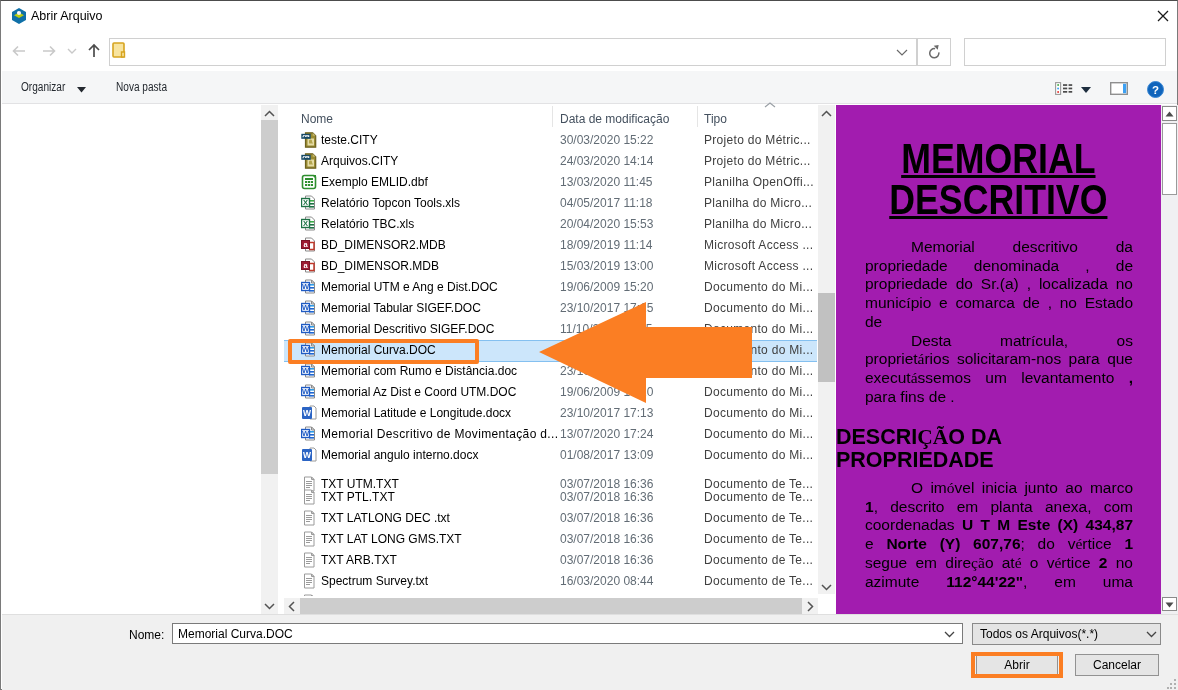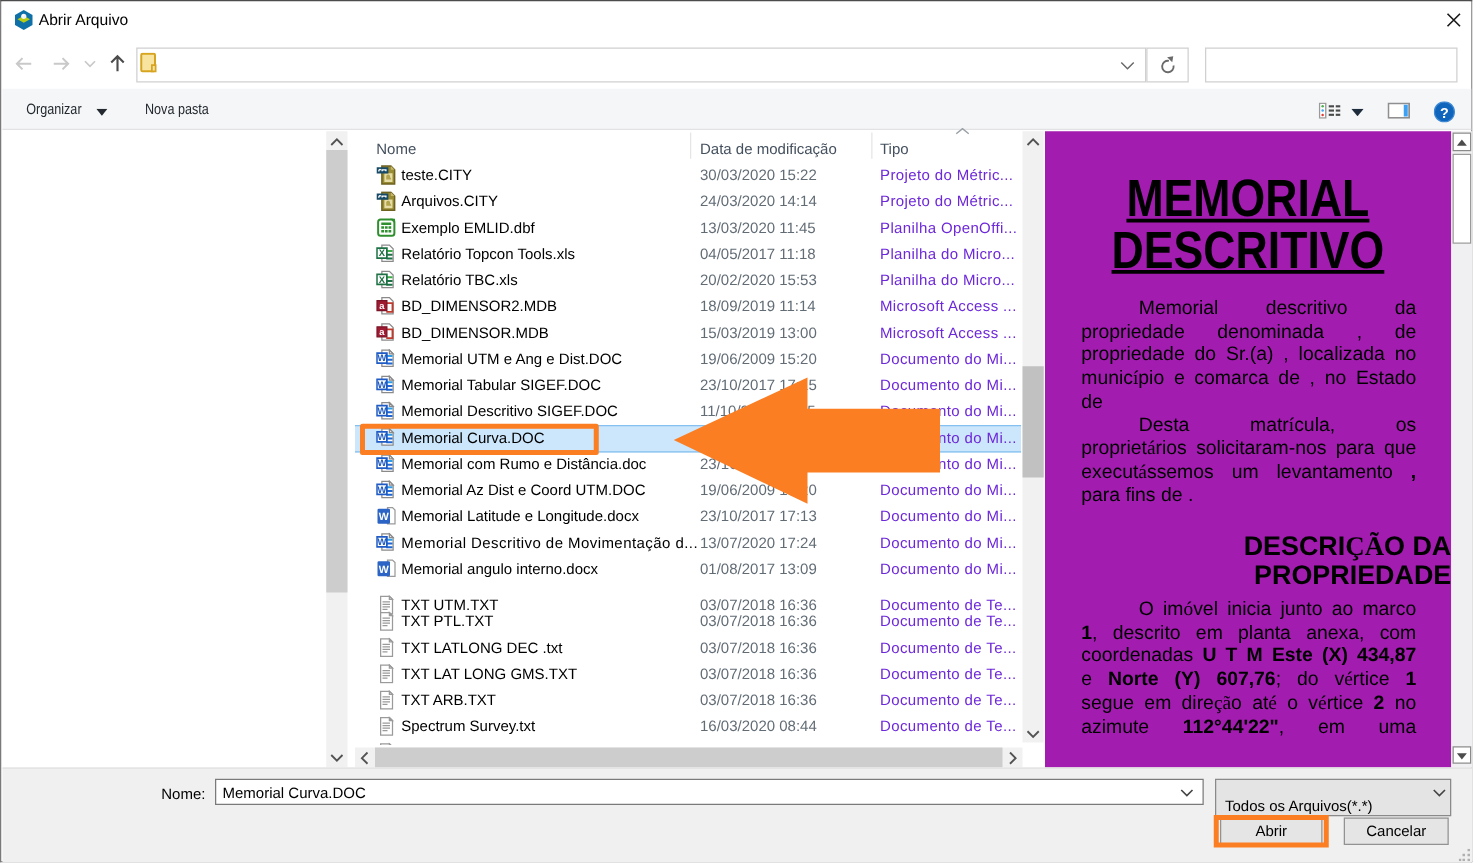--- a/index.html
+++ b/index.html
@@ -18,45 +18,45 @@
 
 #hdrNome{left:300px;top:111px}
 #hdrData{left:559px;top:111px}
 #hdrTipo{left:703px;top:111px}
 .hdr{position:absolute;font-size:12px;color:#44505e}
 .colsep{position:absolute;top:105px;height:21px;width:1px;background:#e5e5e5}
 #list{left:283px;top:129px;width:533px;height:466px;overflow:hidden}
 .row{position:absolute;left:0;width:533px;height:21px;font-size:12px;color:#000;white-space:nowrap}
 .row .nm{position:absolute;left:37px;top:3px}
 .row .dt{position:absolute;left:276px;top:3px;color:#626c75}
-.row .tp{position:absolute;left:420px;top:3px;color:#6d28d9;letter-spacing:0.3px}
+.row .tp{position:absolute;left:420px;top:3px;color:#404040;letter-spacing:0.3px}
 .row svg{position:absolute;left:17px;top:2px}
 #selrow{position:absolute;left:0px;top:210px;width:533px;height:22px;background:#cce6fb;border-top:1px solid #84c0f0;border-bottom:1px solid #84c0f0}
 #listvscroll{left:817px;top:104px;width:17px;height:489px;background:#f1f1f1}
 #listvthumb{left:817px;top:292px;width:17px;height:89px;background:#c1c1c1}
 #listhscroll{left:283px;top:597px;width:534px;height:16px;background:#f1f1f1}
 #lisththumb{left:299px;top:597px;width:502px;height:16px;background:#cdcdcd}
 
 #preview{left:835px;top:104px;width:325px;height:509px;background:#a21caf;overflow:hidden}
 #pvscroll{left:1160px;top:104px;width:17px;height:509px;background:#f0f0f2}
 #pvup{left:1161px;top:105px;width:15px;height:15px;background:#fff;border:1px solid #8a8a8a}
 #pvthumb{left:1161px;top:122px;width:15px;height:72px;background:#fff;border:1px solid #9a9a9a}
 #pvdown{left:1161px;top:596px;width:15px;height:14px;background:#fff;border:1px solid #8a8a8a}
 #pvtitle{position:absolute;left:0px;top:33px;width:325px;text-align:center;font-size:42px;line-height:41px;font-weight:bold;color:#000}
 #pvtitle span{display:inline-block;transform:scaleX(0.85);text-decoration:underline;text-decoration-thickness:3px;text-underline-offset:2px}
 .pvbody{position:absolute;left:29px;width:268px;font-size:15.5px;line-height:18.7px;color:#000}
 .pvbody div{text-align:justify;text-align-last:justify;white-space:nowrap}
 .pvbody div.lst{text-align-last:left}
 .pvbody div.ind{text-indent:46px}
 .ser{font-family:"Liberation Serif",serif}
-#pvhead{position:absolute;left:0;top:321px;width:325px;text-align:right;font-weight:bold;font-size:21.5px;line-height:23px}
+#pvhead{position:absolute;left:0;top:321px;width:325px;text-align:left;font-weight:bold;font-size:21.5px;line-height:23px}
 
 #bottombar{left:1px;top:613px;width:1176px;height:76px;background:#f0f0f0;border-top:1px solid #dfdfdf}
 #fninput{position:absolute;left:171px;top:622px;width:791px;height:21px;background:#fff;border:1px solid #7a7a7a;font-size:12px;padding:3px 5px;}
-#filter{position:absolute;left:971px;top:622px;width:189px;height:22px;background:#e4e4e4;border:1px solid #8a8a8a;font-size:12px;padding:14px 7px}
+#filter{position:absolute;left:971px;top:622px;width:189px;height:22px;background:#e4e4e4;border:1px solid #8a8a8a;font-size:12px;padding:3px 7px}
 .btn{position:absolute;background:#e5e5e5;border:1px solid #929292;font-size:12px;text-align:center}
 
 #orect1{position:absolute;left:287px;top:338px;width:191px;height:25px;border:4px solid #fb7e23;border-radius:2px}
 #orect2{position:absolute;left:970px;top:651px;width:92px;height:26px;border:4.5px solid #fb7e23}
 </style></head>
 <body>
 <svg width="0" height="0" style="position:absolute">
 <defs>
 <symbol id="i-doc" viewBox="0 0 16 16">
  <path d="M4.5 1h6l3 3v10h-9z" fill="#fff" stroke="#8a8a8a" stroke-width="1"></path>
@@ -238,21 +238,21 @@
         </svg>
         <span class="nm">Relatório Topcon Tools.xls</span>
         <span class="dt">04/05/2017 11:18</span>
         <span class="tp">Planilha do Micro...</span>
       </div>
   <div class="row" style="top:84px">
         <svg width="16" height="16">
           <use href="#i-xls"></use>
         </svg>
         <span class="nm">Relatório TBC.xls</span>
-        <span class="dt">20/02/2020 15:53</span>
+        <span class="dt">20/04/2020 15:53</span>
         <span class="tp">Planilha do Micro...</span>
       </div>
   <div class="row" style="top:105px">
         <svg width="16" height="16">
           <use href="#i-mdb"></use>
         </svg>
         <span class="nm">BD_DIMENSOR2.MDB</span>
         <span class="dt">18/09/2019 11:14</span>
         <span class="tp">Microsoft Access ...</span>
       </div>

